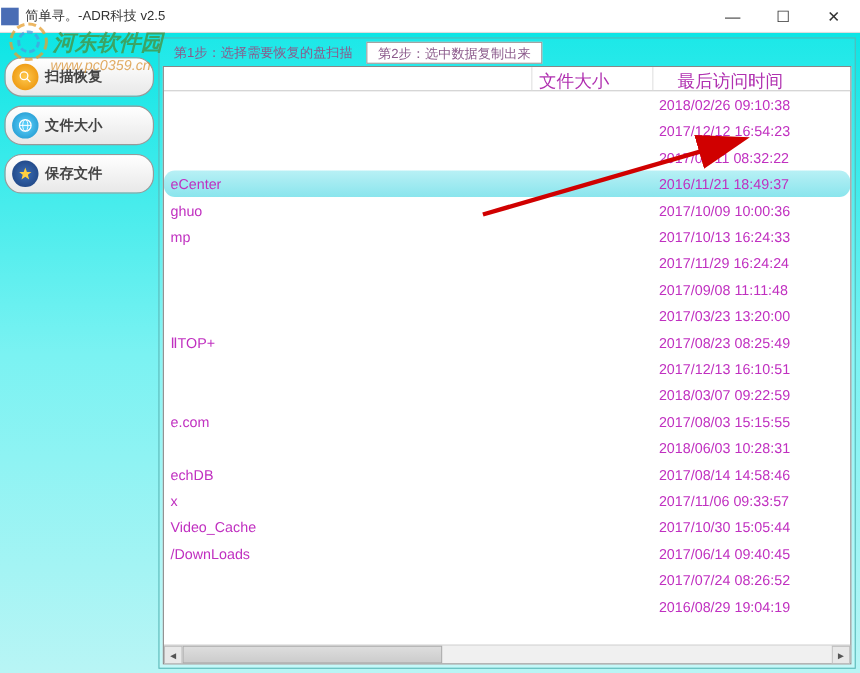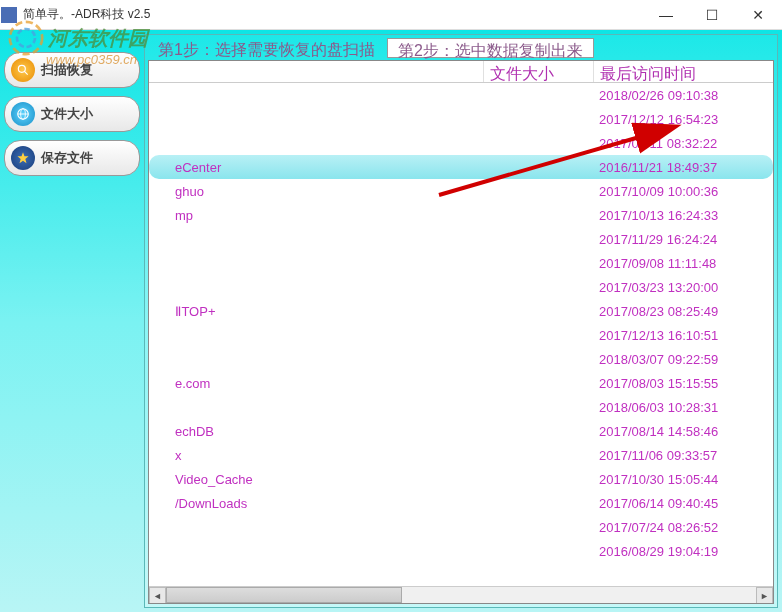--- a/index.html
+++ b/index.html
@@ -16,31 +16,31 @@
 .sidebar { width: 136px; display: flex; flex-direction: column; gap: 8px; padding-top: 18px; }
 .side-btn { height: 36px; background: linear-gradient(to bottom, #fff, #e8e8e8); border: 1px solid #999; border-radius: 16px; display: flex; align-items: center; padding: 0 6px; gap: 6px; font-size: 13px; font-weight: bold; color: #444; }
 .side-icon { width: 24px; height: 24px; border-radius: 50%; display: flex; align-items: center; justify-content: center; }
 .icon-scan { background: radial-gradient(circle, #ffc94d, #e88b00); }
 .icon-refresh { background: radial-gradient(circle, #5dd4ff, #1a8fc7); }
 .icon-save { background: radial-gradient(circle, #3a6db5, #1a3d7a); }
 .side-icon svg { width: 14px; height: 14px; }
 
 .content { flex: 1; background: linear-gradient(to bottom, #1de8e8, #8af5f5, #c5f8f8); border: 1px solid #5ab8b8; padding: 3px; display: flex; flex-direction: column; }
 .steps { display: flex; height: 20px; gap: 2px; margin-bottom: 2px; }
-.step { padding: 2px 10px; font-size: 16px; color: #8b5a8b; }
+.step { padding: 2px 10px; font-size: 12px; color: #8b5a8b; }
 .step.active { background: #fff; border: 1px solid #999; }
 
 .listarea { flex: 1; background: #fff; border: 1px solid #888; display: flex; flex-direction: column; position: relative; overflow: hidden; }
 .list-header { height: 22px; background: #fff; border-bottom: 1px solid #ccc; display: flex; font-size: 16px; color: #b030b0; }
 .col-name { flex: 1; padding: 3px 6px; }
 .col-size { width: 110px; padding: 3px 6px; border-left: 1px solid #e0e0e0; }
-.col-date { width: 180px; padding: 3px 6px; border-left: 1px solid #e0e0e0; }
+.col-date { width: 180px; padding: 3px 22px; border-left: 1px solid #e0e0e0; }
 
 .list-body { flex: 1; overflow: hidden; position: relative; }
-.list-row { height: 24px; display: flex; font-size: 13px; color: #c030c0; align-items: center; padding-left: 20px; }
+.list-row { height: 24px; display: flex; font-size: 13px; color: #c030c0; align-items: center; }
 .list-row.selected { background: linear-gradient(to bottom, #b8f0f5, #8ae5ed); border-radius: 10px; }
 .cell-name { flex: 1; padding: 0 6px; overflow: hidden; white-space: nowrap; }
 .cell-size { width: 110px; padding: 0 6px; }
 .cell-date { width: 180px; padding: 0 6px; }
 
 .arrow-overlay { position: absolute; top: 32px; left: 280px; pointer-events: none; z-index: 10; }
 
 .hscroll { height: 17px; background: #f0f0f0; border-top: 1px solid #ccc; display: flex; }
 .scroll-btn { width: 17px; height: 17px; background: #e8e8e8; border: 1px solid #bbb; display: flex; align-items: center; justify-content: center; font-size: 9px; color: #555; }
 .scroll-track { flex: 1; background: #f0f0f0; position: relative; }

